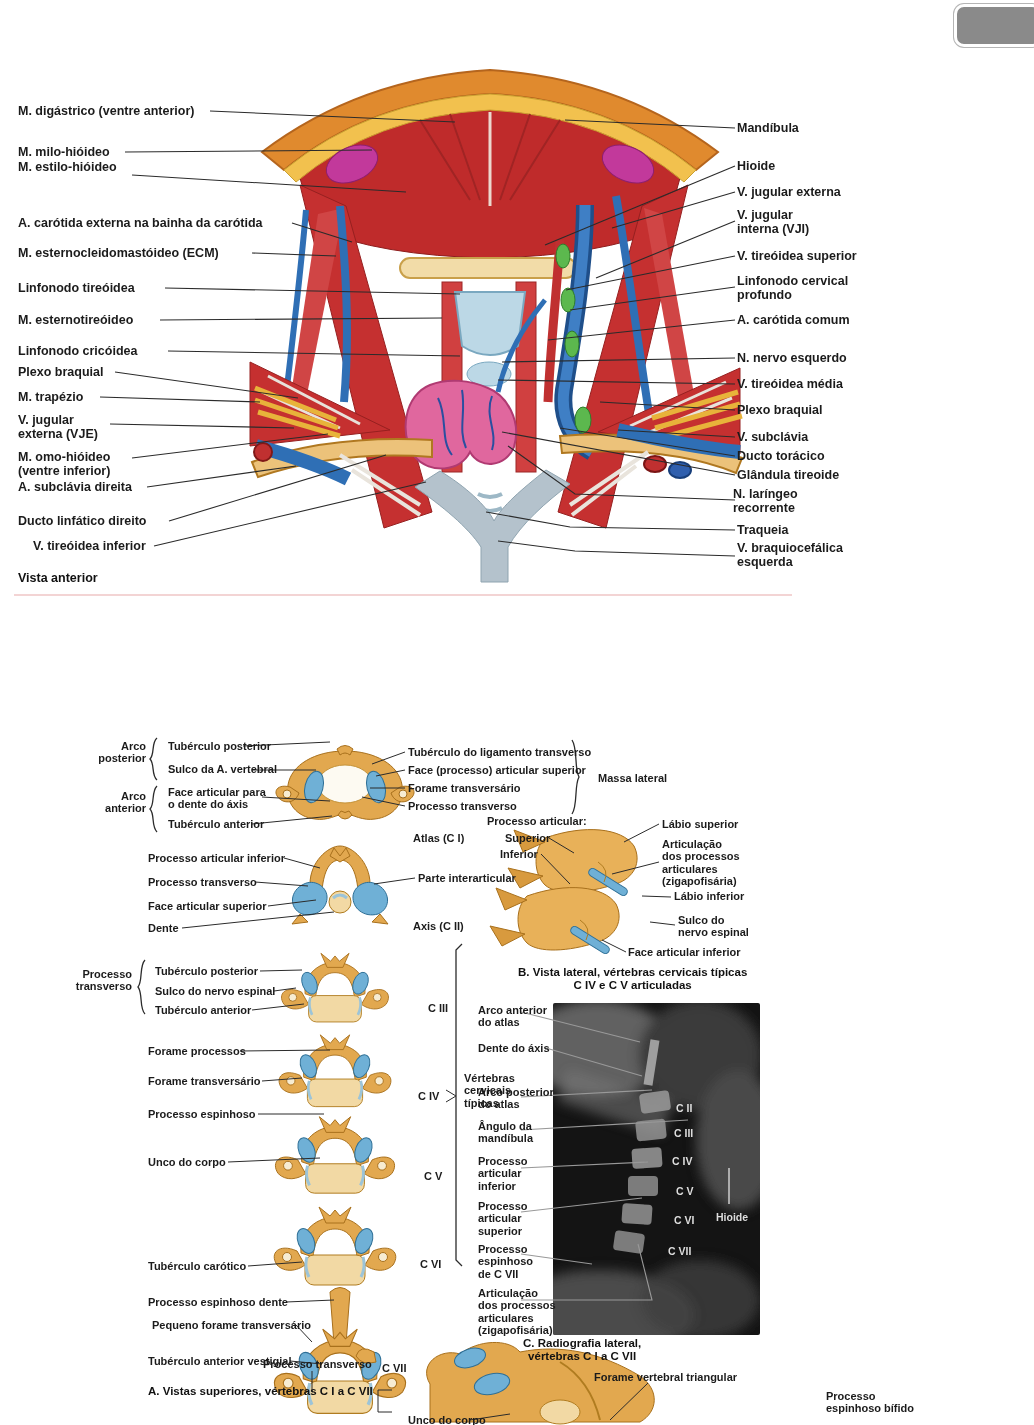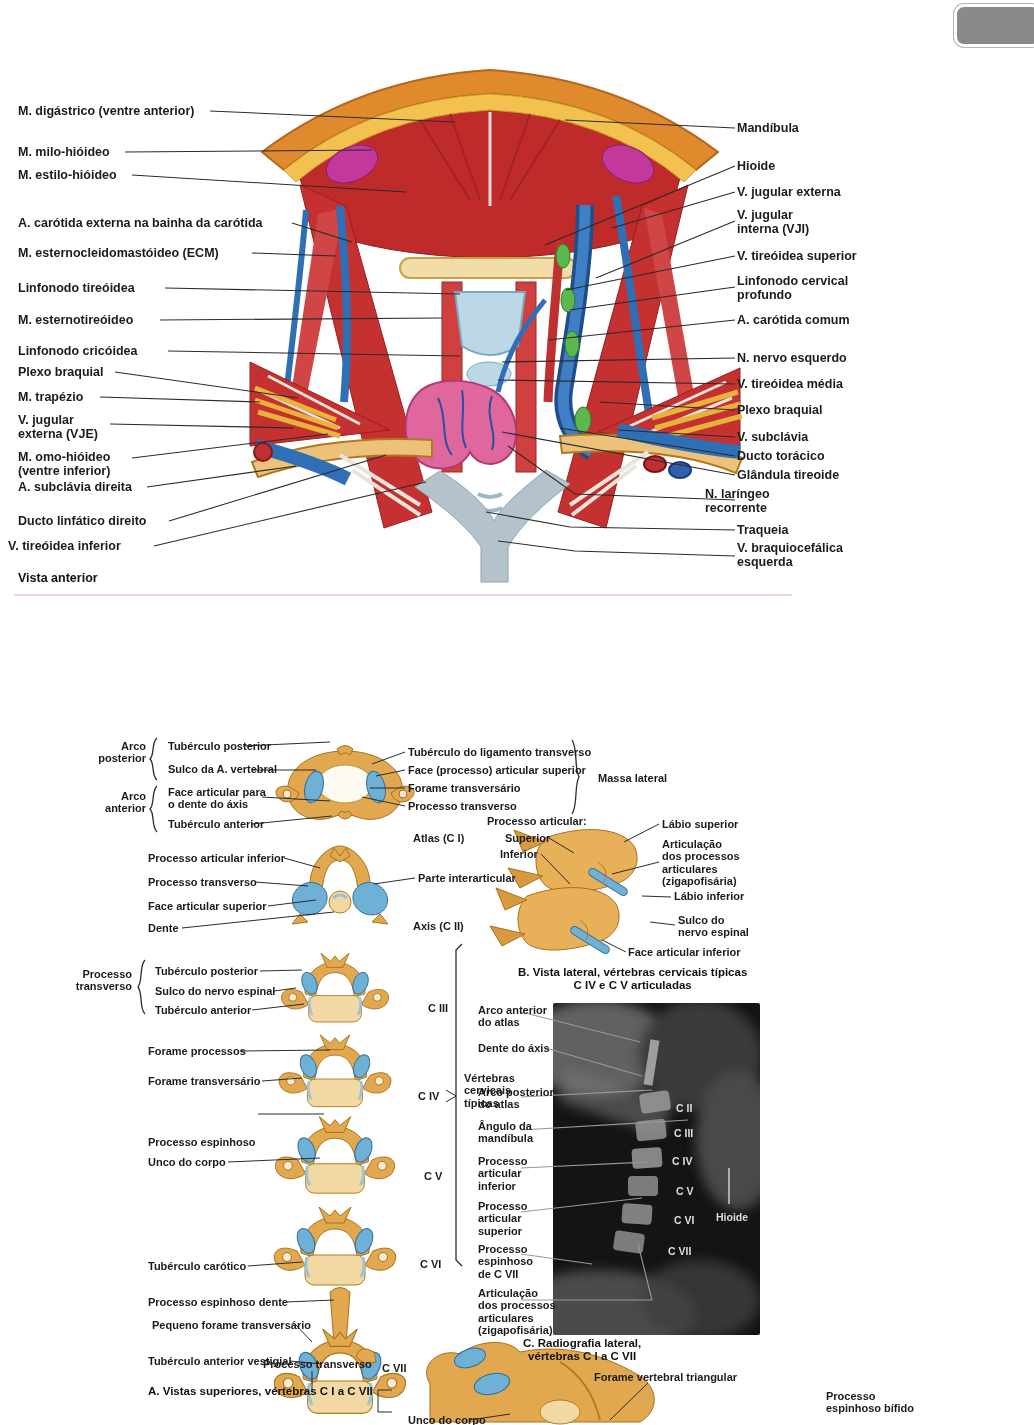--- a/index.html
+++ b/index.html
@@ -268,53 +268,53 @@
       <line x1="521" y1="1130" x2="688" y2="1120"></line>
     <line x1="521" y1="1168" x2="648" y2="1162"></line>
       <line x1="521" y1="1212" x2="642" y2="1198"></line>
     <line x1="521" y1="1254" x2="592" y2="1264"></line>
     <polyline points="521,1300 652,1300 638,1244"></polyline>
   </g>
 </svg>
 
 <div class="lbl f1" style="top:104px;left:18px">M. digástrico (ventre anterior)</div>
 <div class="lbl f1" style="top:145px;left:18px">M. milo-hióideo</div>
-<div class="lbl f1" style="top:168px;left:18px">M. estilo-hióideo</div>
+<div class="lbl f1" style="top:160px;left:18px">M. estilo-hióideo</div>
 <div class="lbl f1" style="top:216px;left:18px">A. carótida externa na bainha da carótida</div>
 <div class="lbl f1" style="top:246px;left:18px">M. esternocleidomastóideo (ECM)</div>
 <div class="lbl f1" style="top:281px;left:18px">Linfonodo tireóidea</div>
 <div class="lbl f1" style="top:313px;left:18px">M. esternotireóideo</div>
 <div class="lbl f1" style="top:344px;left:18px">Linfonodo cricóidea</div>
 <div class="lbl f1" style="top:365px;left:18px">Plexo braquial</div>
 <div class="lbl f1" style="top:390px;left:18px">M. trapézio</div>
 <div class="lbl f1" style="top:413px;left:18px">V. jugular
 externa (VJE)</div>
 <div class="lbl f1" style="top:450px;left:18px">M. omo-hióideo
 (ventre inferior)</div>
 <div class="lbl f1" style="top:480px;left:18px">A. subclávia direita</div>
 <div class="lbl f1" style="top:514px;left:18px">Ducto linfático direito</div>
-<div class="lbl f1" style="top:539px;left:8px">V. tireóidea inferior</div>
+<div class="lbl f1" style="top:539px;left:33px">V. tireóidea inferior</div>
 <div class="lbl cap" style="top:571px;left:18px">Vista anterior</div>
 
 <div class="lbl f1" style="top:121px;left:737px">Mandíbula</div>
 <div class="lbl f1" style="top:159px;left:737px">Hioide</div>
 <div class="lbl f1" style="top:185px;left:737px">V. jugular externa</div>
 <div class="lbl f1" style="top:208px;left:737px">V. jugular
 interna (VJI)</div>
 <div class="lbl f1" style="top:249px;left:737px">V. tireóidea superior</div>
 <div class="lbl f1" style="top:274px;left:737px">Linfonodo cervical
 profundo</div>
 <div class="lbl f1" style="top:313px;left:737px">A. carótida comum</div>
 <div class="lbl f1" style="top:351px;left:737px">N. nervo esquerdo</div>
 <div class="lbl f1" style="top:377px;left:737px">V. tireóidea média</div>
 <div class="lbl f1" style="top:403px;left:737px">Plexo braquial</div>
 <div class="lbl f1" style="top:430px;left:737px">V. subclávia</div>
 <div class="lbl f1" style="top:449px;left:737px">Ducto torácico</div>
 <div class="lbl f1" style="top:468px;left:737px">Glândula tireoide</div>
-<div class="lbl f1" style="top:487px;left:705px">N. laríngeo
+<div class="lbl f1" style="top:487px;left:733px">N. laríngeo
 recorrente</div>
 <div class="lbl f1" style="top:523px;left:737px">Traqueia</div>
 <div class="lbl f1" style="top:541px;left:737px">V. braquiocefálica
 esquerda</div>
 
 <div class="lbl f2 ar" style="top:740px;left:96px;width:50px">Arco
 posterior</div>
 <div class="lbl f2" style="top:740px;left:168px">Tubérculo posterior</div>
 <div class="lbl f2" style="top:763px;left:168px">Sulco da A. vertebral</div>
 <div class="lbl f2 ar" style="top:790px;left:96px;width:50px">Arco
@@ -326,21 +326,21 @@
 <div class="lbl f2" style="top:876px;left:148px">Processo transverso</div>
 <div class="lbl f2" style="top:900px;left:148px">Face articular superior</div>
 <div class="lbl f2" style="top:922px;left:148px">Dente</div>
 <div class="lbl f2 ar" style="top:968px;left:72px;width:60px">Processo
 transverso</div>
 <div class="lbl f2" style="top:965px;left:155px">Tubérculo posterior</div>
 <div class="lbl f2" style="top:985px;left:155px">Sulco do nervo espinal</div>
 <div class="lbl f2" style="top:1004px;left:155px">Tubérculo anterior</div>
 <div class="lbl f2" style="top:1045px;left:148px">Forame processos</div>
 <div class="lbl f2" style="top:1075px;left:148px">Forame transversário</div>
-<div class="lbl f2" style="top:1136px;left:148px">Processo espinhoso</div>
+<div class="lbl f2" style="top:1108px;left:148px">Processo espinhoso</div>
 <div class="lbl f2" style="top:1156px;left:148px">Unco do corpo</div>
 <div class="lbl f2" style="top:1260px;left:148px">Tubérculo carótico</div>
 <div class="lbl f2" style="top:1296px;left:148px">Processo espinhoso dente</div>
 <div class="lbl f2" style="top:1319px;left:152px">Pequeno forame transversário</div>
 <div class="lbl f2" style="top:1355px;left:148px">Tubérculo anterior vestigial</div>
 
 <div class="lbl f2" style="top:746px;left:408px">Tubérculo do ligamento transverso</div>
 <div class="lbl f2" style="top:764px;left:408px">Face (processo) articular superior</div>
 <div class="lbl f2" style="top:782px;left:408px">Forame transversário</div>
 <div class="lbl f2" style="top:800px;left:408px">Processo transverso</div>

